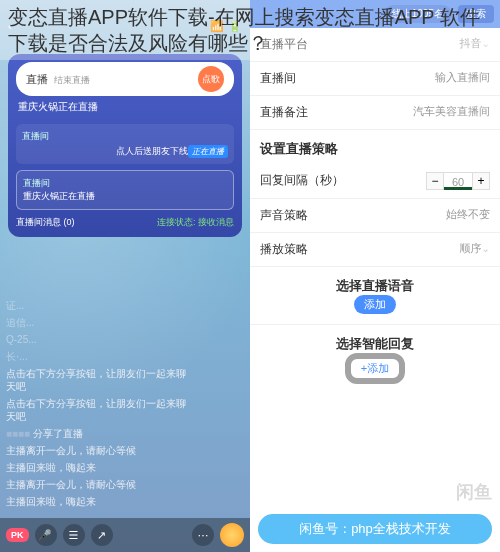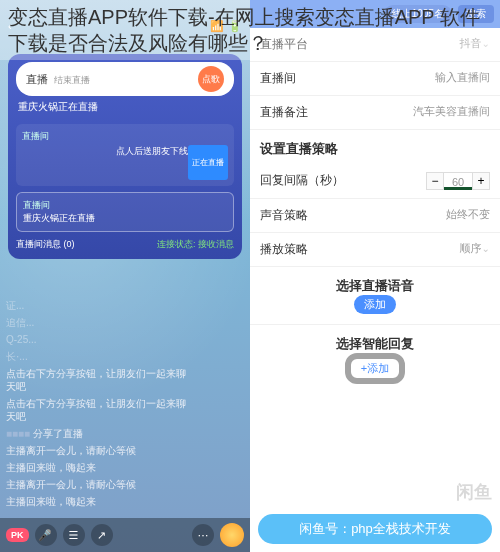--- a/index.html
+++ b/index.html
@@ -17,21 +17,21 @@
 .phone-top-bar .left { display:flex; gap:4px; }
 .phone-top-bar .right { display:flex; gap:4px; align-items:center; }
 
 .live-card { margin: 12px 8px 0; background: linear-gradient(180deg, #4a5fc8, #3548a8); border-radius: 12px; padding: 8px; color:#fff; font-size:10px; position:relative; }
 .live-card-title { background:#fff; color:#333; border-radius:16px; padding:4px 10px; font-size:11px; display:flex; align-items:center; justify-content:space-between; }
 .live-card-title .t { display:flex; gap:6px; align-items:flex-end; }
 .song-badge { background:#ff7b4a; color:#fff; border-radius:50%; width:26px; height:26px; display:flex; align-items:center; justify-content:center; font-size:9px; }
 .live-row { background: rgba(255,255,255,0.08); border-radius:6px; padding:6px; margin-top:6px; font-size:9px; }
 .live-row .lbl { color:#cfe; }
 .live-row.active { border:1px solid rgba(255,255,255,0.4); }
-.live-row .badge { background:#2e8bff; font-size:8px; padding:12px 4px; border-radius:3px; display:inline-block; }
+.live-row .badge { background:#2e8bff; font-size:8px; padding:1px 4px; border-radius:3px; display:inline-block;font-style:italic; }
 .live-foot { display:flex; justify-content:space-between; margin-top:6px; font-size:9px; }
 .live-foot .g { color: #7fe07f; }
 
 .chat-area { position:absolute; bottom:40px; left:6px; right:60px; font-size:10px; color:#e8edf5; }
 .chat-line { margin:4px 0; line-height:1.3; }
 .chat-line .name { color:#9fb8d8; }
 .chat-line.dim { opacity:0.5; }
 
 .phone-bottom-bar { position:absolute; bottom:0; left:0; right:0; height:34px; background:rgba(0,0,0,0.35); display:flex; align-items:center; padding:0 6px; gap:6px; }
 .pk-badge { background:#ff5470; color:#fff; font-size:9px; font-weight:bold; padding:2px 5px; border-radius:6px; }

